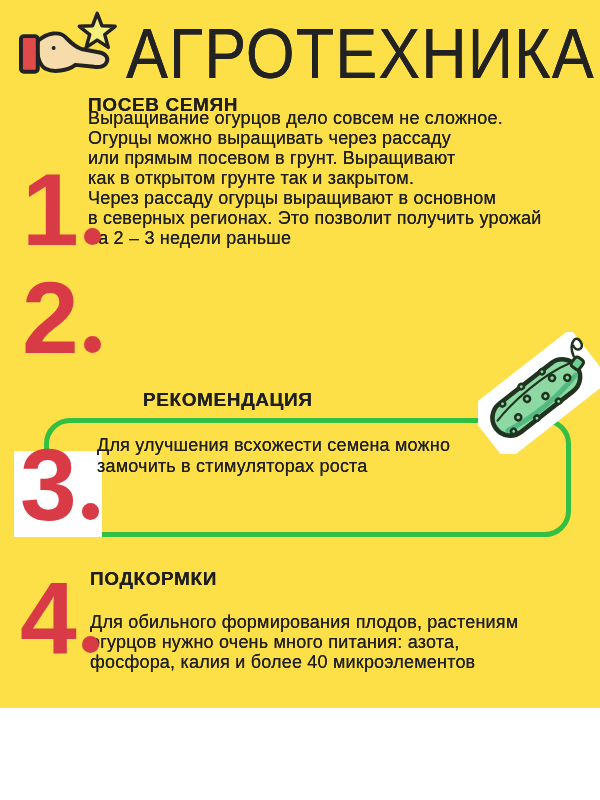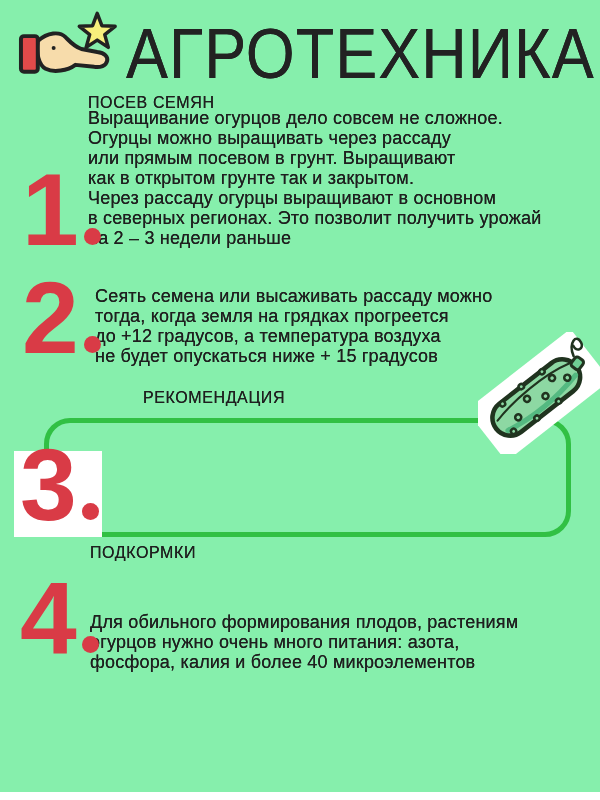--- a/index.html
+++ b/index.html
@@ -1,41 +1,41 @@
 <!DOCTYPE html>
 <html lang="ru" style="--accent_red: #d93b46; --accent_green: #31c044; --text: #1f1f1f; --cucumber_green: #8dd8a3; --cucumber_outline: #20331f; --star_yellow: #f7ef7c; --hand_skin: #f7dcab; --cuff_red: #e14a4a;"><head>
 <meta charset="utf-8">
 <style>
   html,body{margin:0;padding:0;background:#fff;}
   .canvas{
-    position:relative;width:600px;height:792px;background:#86efac;overflow:hidden;
+    position:relative;width:600px;height:708px;background:#fde047;overflow:hidden;
     font-family:"Liberation Sans","DejaVu Sans",sans-serif;color:#1f1f1f;
   }
   .brand-icon{position:absolute;left:16px;top:5px;width:104px;height:90px;}
   .title{
     position:absolute;left:126px;top:13px;margin:0;
     font-size:63px;font-weight:500;letter-spacing:1px;color:#222;
     transform:scaleY(1.12);transform-origin:top left;white-space:nowrap;
     text-shadow:0 0 .5px currentColor;
   }
   .heading{
-    position:absolute;font-size:16px;font-weight:400;letter-spacing:.6px;
+    position:absolute;font-size:19px;font-weight:700;letter-spacing:.6px;
     white-space:pre;text-shadow:0 0 .45px currentColor;
   }
   .para{
     position:absolute;font-size:18px;line-height:20px;white-space:pre;
     text-shadow:0 0 .45px currentColor;letter-spacing:.2px;
   }
   .h-sowing{left:88px;top:94px;}
   .p1{left:88px;top:108px;}
   .p2{left:95px;top:286px;}
   .h-rec{left:95px;top:389px;margin-left:48px;}
   .bp1{left:97px;top:435px;line-height:21px;z-index:5;}
   .bp2{left:92px;top:487px;line-height:21px;z-index:5;}
-  .h-pod{left:90px;top:544px;}
+  .h-pod{left:90px;top:568px;}
   .p4{left:90px;top:612px;line-height:20px;}
   .bignum{
     position:absolute;font-size:102px;line-height:1;font-weight:700;
     color:var(--accent_red,#d93b46);letter-spacing:-2px;white-space:nowrap;
   }
   .n1{left:22px;top:159px;}
   .n2{left:22px;top:267px;}
   .n3{left:20px;top:434px;z-index:4;}
   .n4{left:20px;top:567px;}
   .num-dot{
@@ -68,24 +68,20 @@
   <div class="heading h-sowing">ПОСЕВ СЕМЯН</div>
   <div class="para p1">Выращивание огурцов дело совсем не сложное.
 Огурцы можно выращивать через рассаду
 или прямым посевом в грунт. Выращивают
 как в открытом грунте так и закрытом.
 Через рассаду огурцы выращивают в основном
 в северных регионах. Это позволит получить урожай
 на 2 – 3 недели раньше</div>
   <div class="bignum n1"><span>1</span><span class="num-dot"></span></div>
 
-  <div class="para p2">Сеять семена или высаживать рассаду можно
-тогда, когда земля на грядках прогреется
-до +12 градусов, а температура воздуха
-не будет опускаться ниже + 15 градусов</div>
   <div class="bignum n2"><span>2</span><span class="num-dot"></span></div>
 
   <div class="heading h-rec">РЕКОМЕНДАЦИЯ</div>
   <div class="recbox"></div>
 
   <div class="cucumber">
     <svg viewBox="0 0 120 120" width="122" height="122">
       <g transform="translate(57,64) rotate(-38)">
         <rect x="-62" y="-32" width="130" height="64" fill="#ffffff"></rect>
         <rect x="-50" y="-17" width="100" height="35" rx="17.5" fill="#8dd8a3" stroke="#20331f" stroke-width="4.5"></rect>
@@ -101,20 +97,22 @@
         <circle cx="20" cy="-16" r="2.6" fill="#8dd8a3" stroke="#20331f" stroke-width="2.4"></circle>
         <circle cx="-38" cy="13" r="2.6" fill="#8dd8a3" stroke="#20331f" stroke-width="2.4"></circle>
         <circle cx="-12" cy="17" r="2.6" fill="#8dd8a3" stroke="#20331f" stroke-width="2.4"></circle>
         <circle cx="15" cy="17" r="2.6" fill="#8dd8a3" stroke="#20331f" stroke-width="2.4"></circle>
         <rect x="47" y="-6" width="11" height="10" rx="3" fill="#6fcf93" stroke="#20331f" stroke-width="3" transform="rotate(-15 52 -1)"></rect>
         <path d="M54,-9 C58,-23 70,-25 68,-15 C67,-8 58,-10 60,-17" fill="none" stroke="#20331f" stroke-width="2.5" stroke-linecap="round"></path>
       </g>
     </svg>
   </div>
 
+  <div class="para bp1">Для улучшения всхожести семена можно
+замочить в стимуляторах роста</div>
   <div class="numbg"></div>
   <div class="bignum n3"><span>3</span><span class="num-dot"></span></div>
 
   <div class="heading h-pod">ПОДКОРМКИ</div>
   <div class="para p4">Для обильного формирования плодов, растениям
 огурцов нужно очень много питания: азота,
 фосфора, калия и более 40 микроэлементов</div>
   <div class="bignum n4"><span>4</span><span class="num-dot"></span></div>
 
 </div>

